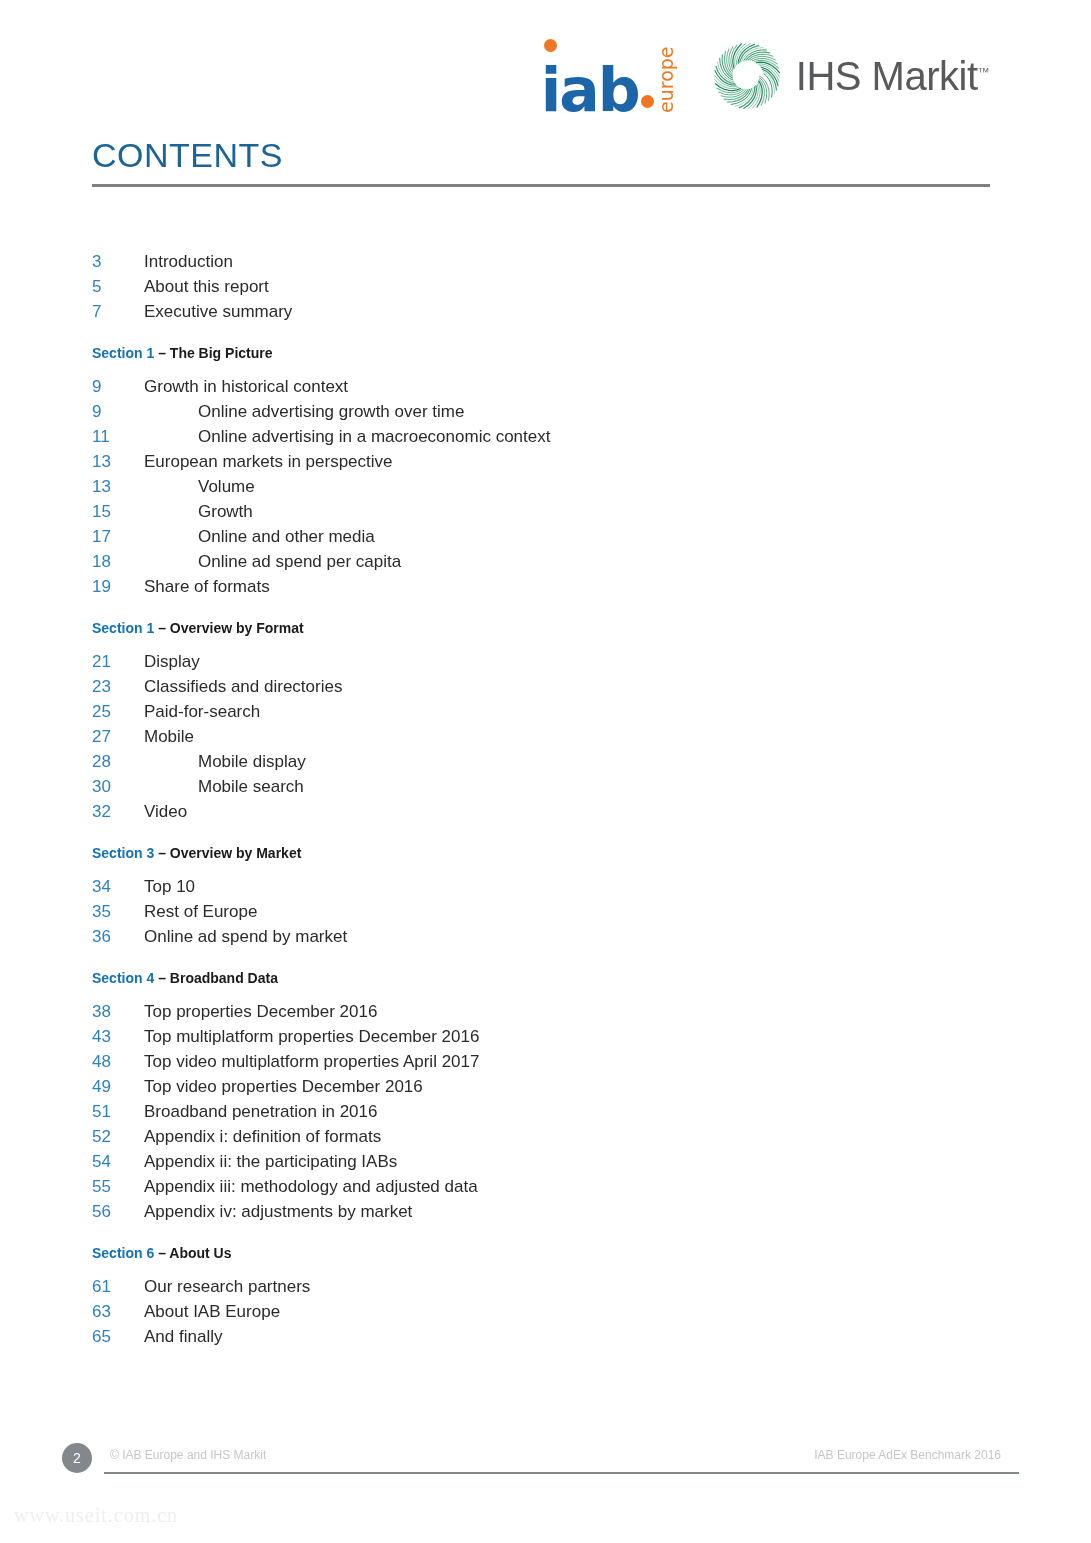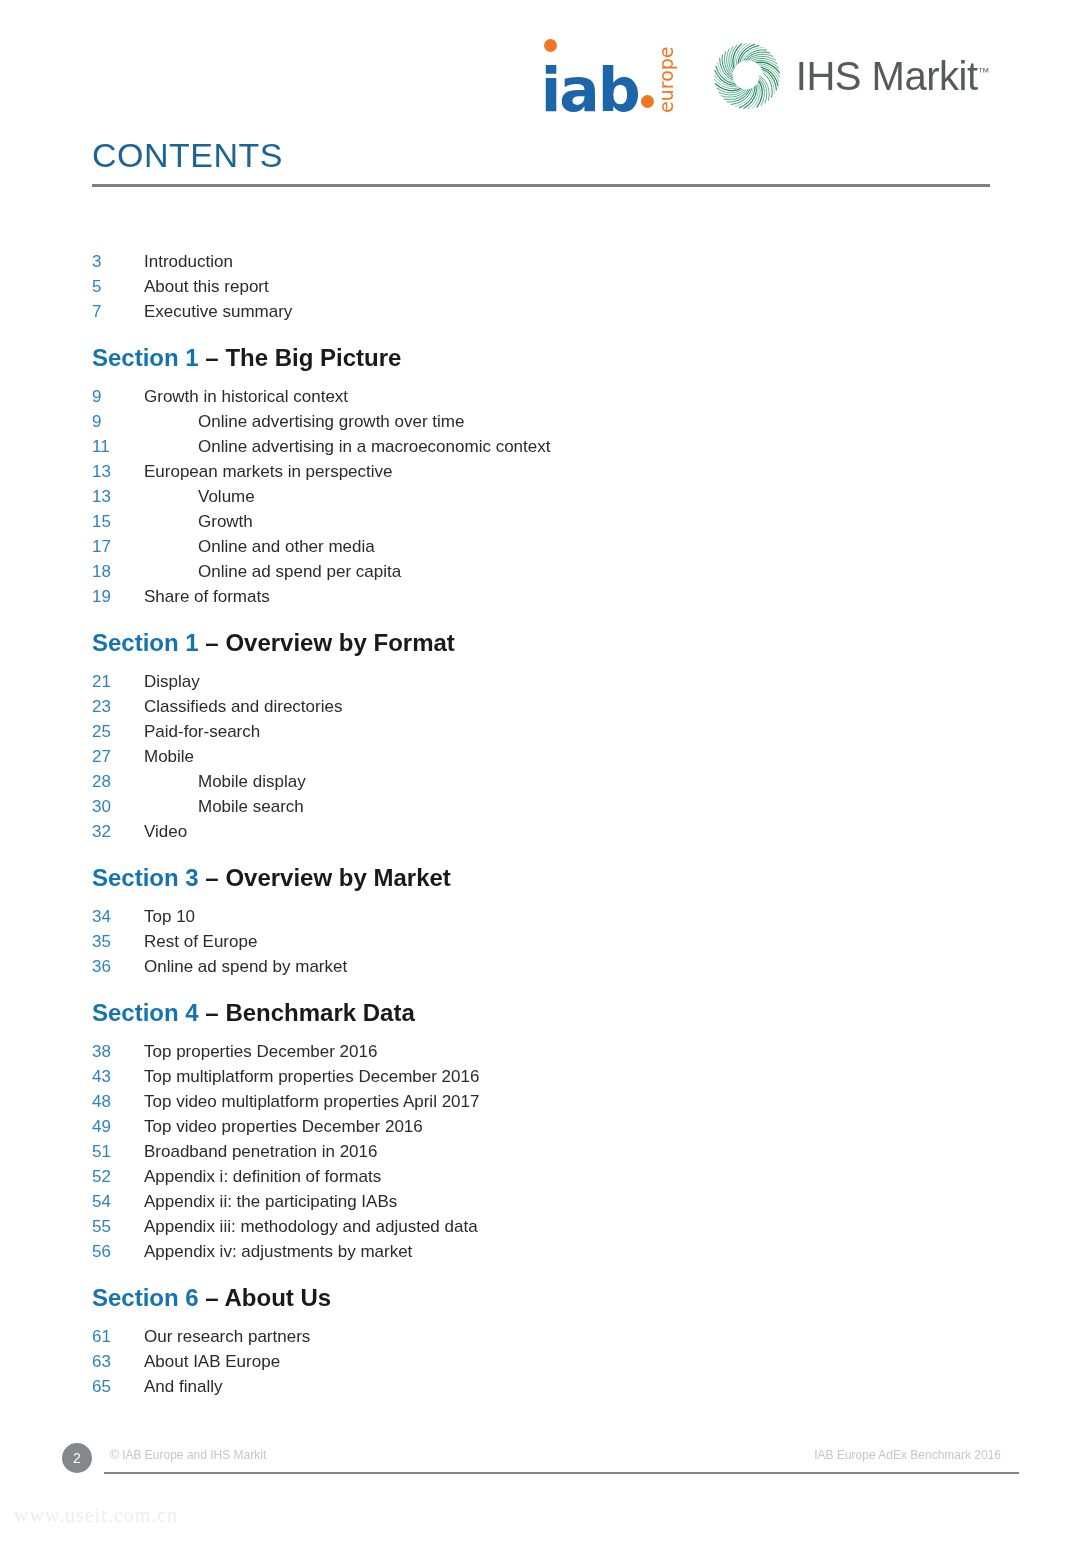--- a/index.html
+++ b/index.html
@@ -147,21 +147,21 @@
   }
   .toc-label {
     color: #2b2b2b;
     font-size: 17px;
     font-family: "Liberation Sans", sans-serif;
   }
   .toc-row.lvl2 .toc-label {
     padding-left: 54px;
   }
   .section-head {
-    font-size: 24px;
+    font-size: 14px;
     font-weight: bold;
     color: #1a1a1a;
     font-family: "Liberation Sans", sans-serif;
     margin-top: 19px;
     margin-bottom: 17px;
     line-height: 1;
   }
   .section-head .sec-num {
     color: #1673b3;
   }
@@ -393,21 +393,21 @@
         <div class="toc-row">
           <span class="toc-page">35</span>
           <span class="toc-label">Rest of Europe</span>
         </div>
         <div class="toc-row">
           <span class="toc-page">36</span>
           <span class="toc-label">Online ad spend by market</span>
         </div>
       </div>
       <div class="toc-group">
-        <div class="section-head"><span class="sec-num">Section 4</span><span> – </span><span>Benchmark Data</span></div>
+        <div class="section-head"><span class="sec-num">Section 4</span><span> – </span><span>Broadband Data</span></div>
         <div class="toc-row">
           <span class="toc-page">38</span>
           <span class="toc-label">Top properties December 2016</span>
         </div>
         <div class="toc-row">
           <span class="toc-page">43</span>
           <span class="toc-label">Top multiplatform properties December 2016</span>
         </div>
         <div class="toc-row">
           <span class="toc-page">48</span>

